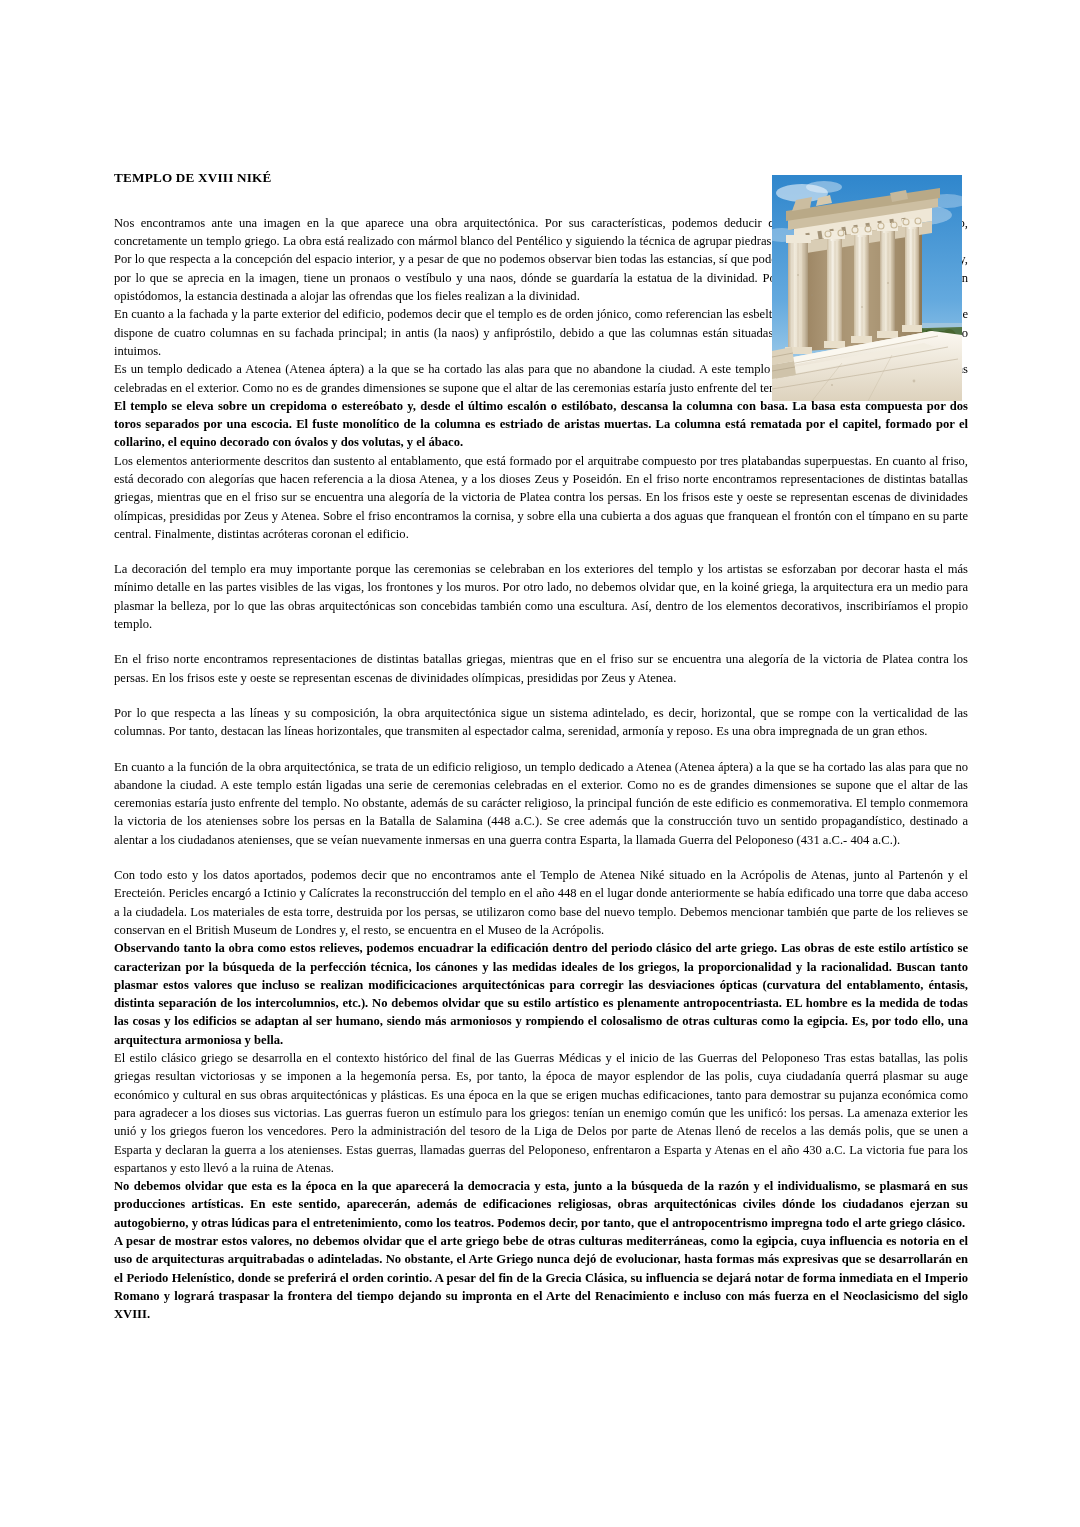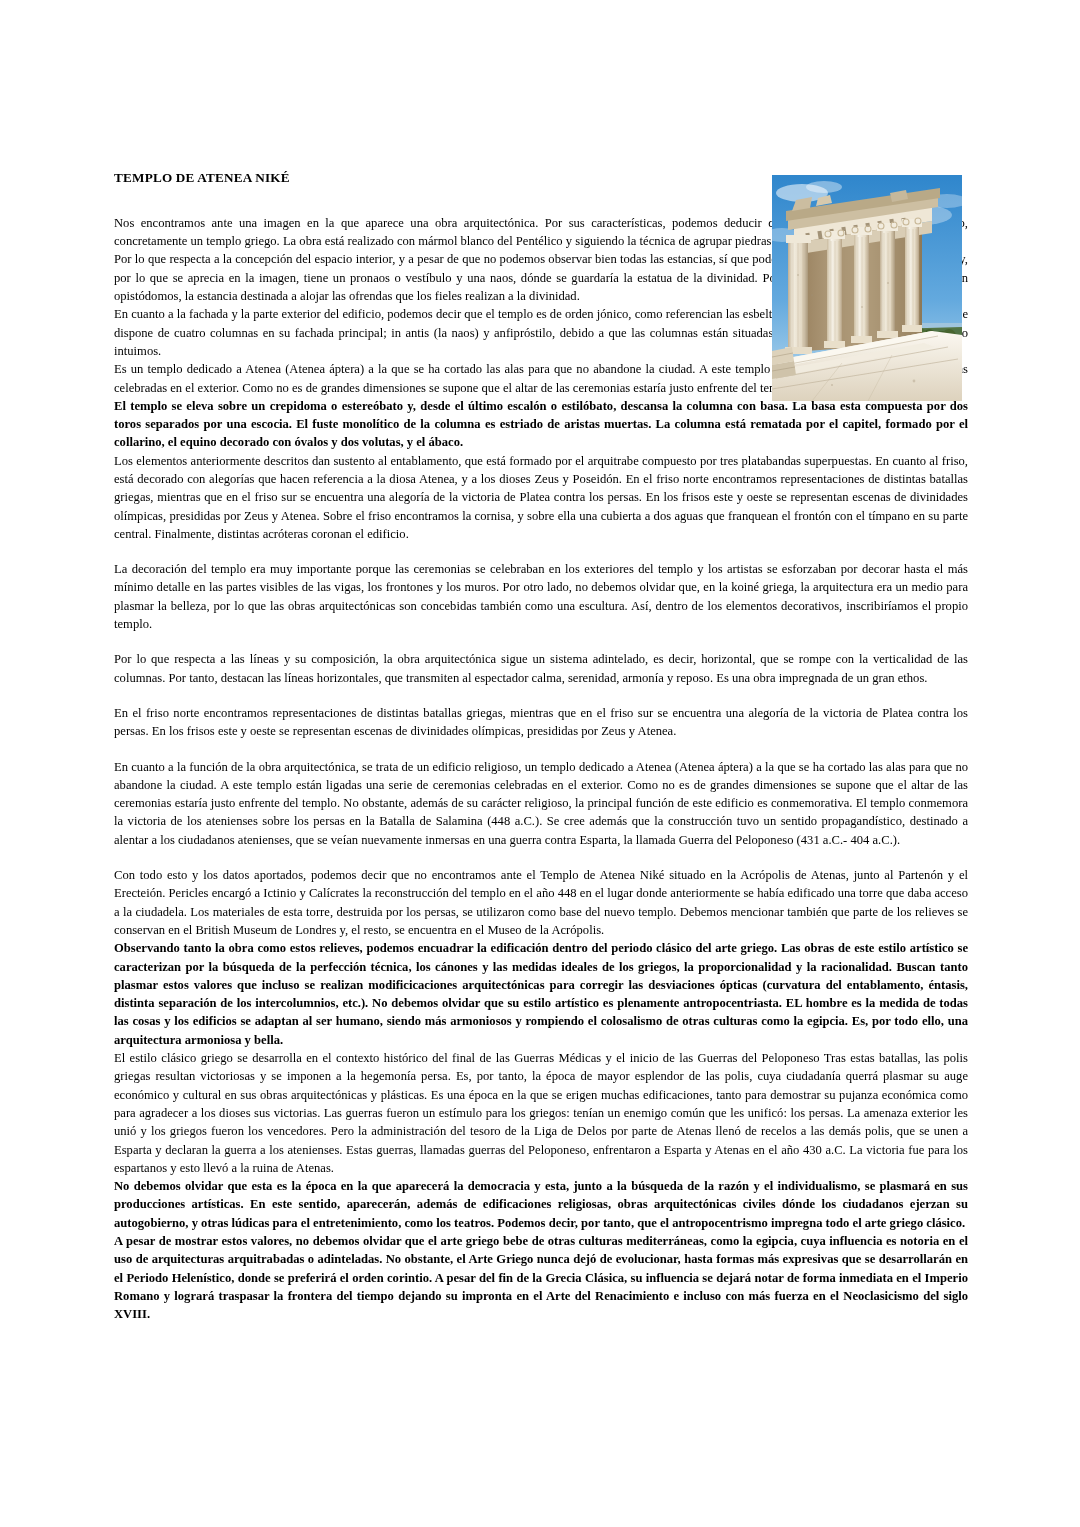--- a/index.html
+++ b/index.html
@@ -60,34 +60,34 @@
   
   .block-wrap { position: relative; z-index: 1; }
 </style>
 </head>
 <body>
 
 <div class="page">
 
   <div class="content">
 
-    <h1 class="doc-title">TEMPLO DE ATENEA NIKÉ</h1>
+    <h1 class="doc-title">TEMPLO DE XVIII NIKÉ</h1>
 
     <div class="block-wrap">
       <p class="para tight">Nos encontramos ante una imagen en la que aparece una obra arquitectónica. Por sus características, podemos deducir que se trata de un edificio religioso, concretamente un templo griego. La obra está realizado con mármol blanco del Pentélico y siguiendo la técnica de agrupar piedras sillares de tipo isódomo.</p>
       <p class="para tight">Por lo que respecta a la concepción del espacio interior, y a pesar de que no podemos observar bien todas las estancias, sí que podemos decir que es de planta pequeña y, por lo que se aprecia en la imagen, tiene un pronaos o vestíbulo y una naos, dónde se guardaría la estatua de la divinidad. Posiblemente, también dispusiera de un opistódomos, la estancia destinada a alojar las ofrendas que los fieles realizan a la divinidad.</p>
       <p class="para tight">En cuanto a la fachada y la parte exterior del edificio, podemos decir que el templo es  de orden jónico, como referencian las esbeltas volutas del capitel; tetrástilo, ya que dispone de cuatro columnas en su fachada principal;  in antis (la naos) y anfipróstilo, debido a que las columnas están situadas en la parte delantera y trasera, como intuimos.</p>
       <p class="para tight">Es un templo dedicado a Atenea (Atenea áptera) a la que se ha cortado las alas para que no abandone la ciudad. A este templo están ligadas una serie de ceremonias celebradas en el exterior.  Como no es de grandes dimensiones se supone que el altar de las ceremonias estaría justo enfrente del templo.</p>
       <p class="para">El templo se eleva sobre un crepidoma o estereóbato y, desde el último escalón o estilóbato, descansa la columna con basa. La basa esta compuesta por dos toros separados por una escocia. El fuste monolítico de la columna es estriado de aristas muertas. La columna está rematada por el capitel, formado por el collarino, el equino decorado con óvalos y dos volutas, y el ábaco.</p>
     </div>
 
     <p class="para">Los elementos anteriormente descritos dan sustento al entablamento, que está formado por el arquitrabe compuesto por tres platabandas superpuestas. En cuanto al friso, está decorado con alegorías que hacen referencia a la diosa Atenea, y a los dioses Zeus y Poseidón. En el friso norte encontramos representaciones de distintas batallas griegas, mientras que en el friso sur se encuentra una alegoría de la victoria de Platea contra los persas. En los frisos este y oeste se representan escenas de divinidades olímpicas, presididas por Zeus y Atenea. Sobre el friso encontramos la cornisa, y sobre ella una cubierta a dos aguas que franquean el frontón con el tímpano en su parte central. Finalmente, distintas acróteras coronan el edificio.</p>
     <p class="para">La decoración del templo era muy importante porque las ceremonias se celebraban en los exteriores del templo y los artistas se esforzaban por decorar hasta el más mínimo detalle en las partes visibles de las vigas, los frontones y los muros. Por otro lado, no debemos olvidar que, en la koiné griega, la arquitectura era un medio para plasmar la belleza, por lo que las obras arquitectónicas son concebidas también como una escultura. Así, dentro de los elementos decorativos, inscribiríamos el propio templo.</p>
+    <p class="para">En el friso norte encontramos representaciones de distintas batallas griegas, mientras que en el friso sur se encuentra una alegoría de la victoria de Platea contra los persas. En los frisos este y oeste se representan escenas de divinidades olímpicas, presididas por Zeus y Atenea.</p>
     <p class="para">Por lo que respecta a las líneas y su composición, la obra arquitectónica sigue un sistema adintelado, es decir, horizontal, que se rompe con la verticalidad de las columnas. Por tanto, destacan las líneas horizontales, que transmiten al espectador calma, serenidad, armonía y reposo. Es una obra impregnada de un gran ethos.</p>
-    <p class="para">En el friso norte encontramos representaciones de distintas batallas griegas, mientras que en el friso sur se encuentra una alegoría de la victoria de Platea contra los persas. En los frisos este y oeste se representan escenas de divinidades olímpicas, presididas por Zeus y Atenea.</p>
     <p class="para">En cuanto a la función de la obra arquitectónica, se trata de un edificio religioso, un templo dedicado a Atenea (Atenea áptera) a la que se ha cortado las alas para que no abandone la ciudad. A este templo están ligadas una serie de ceremonias celebradas en el exterior.  Como no es de grandes dimensiones se supone que el altar de las ceremonias estaría justo enfrente del templo. No obstante, además de su carácter religioso, la principal función de este edificio es conmemorativa. El templo conmemora la victoria de los atenienses sobre los persas en la Batalla de Salamina (448 a.C.). Se cree además que la construcción tuvo un sentido propagandístico, destinado a alentar a los ciudadanos atenienses, que se veían nuevamente inmersas en una guerra contra Esparta, la llamada Guerra del Peloponeso (431 a.C.- 404 a.C.).</p>
 
     <div>
       <p class="para tight">Con todo esto y los datos aportados, podemos decir que no encontramos ante el Templo de Atenea Niké situado en la Acrópolis de Atenas, junto al Partenón y el Erecteión.  Pericles encargó a Ictinio y Calícrates la reconstrucción del templo en el año 448 en el lugar donde anteriormente se había edificado una torre que daba acceso a la ciudadela. Los materiales de esta torre, destruida por los persas, se utilizaron como base del nuevo templo. Debemos mencionar también que parte de los relieves se conservan en el British Museum de Londres y, el resto, se encuentra en el Museo de la Acrópolis.</p>
       <p class="para">Observando tanto la obra como estos relieves, podemos encuadrar la edificación dentro del periodo clásico del arte griego. Las obras de este estilo artístico se caracterizan por la búsqueda de la perfección técnica, los cánones y las medidas ideales de los griegos, la proporcionalidad y la racionalidad. Buscan tanto plasmar estos valores que incluso se realizan modificicaciones arquitectónicas para corregir las desviaciones ópticas (curvatura del entablamento, éntasis, distinta separación de los intercolumnios, etc.). No debemos olvidar que su estilo artístico es plenamente antropocentriasta. EL hombre es la medida de todas las cosas y los edificios se adaptan al ser humano, siendo más armoniosos y rompiendo el colosalismo de otras culturas como la egipcia. Es, por todo ello, una arquitectura armoniosa y bella.</p>
     </div>
 
     <div>
       <p class="para tight">El estilo clásico griego se desarrolla en el contexto histórico del final de las Guerras Médicas y el inicio de las Guerras del Peloponeso Tras estas batallas, las polis griegas resultan victoriosas y se imponen a la hegemonía persa. Es, por tanto, la época de mayor esplendor de las polis, cuya ciudadanía querrá plasmar su auge económico y cultural en sus obras arquitectónicas y plásticas. Es una época en la que se erigen muchas edificaciones, tanto para demostrar su pujanza económica como para agradecer a los dioses sus victorias. Las guerras fueron un estímulo para los griegos: tenían un enemigo común que les unificó: los persas. La amenaza exterior les unió y los griegos fueron los vencedores. Pero la administración del tesoro de la Liga de Delos por parte de Atenas llenó de recelos a las demás polis, que se unen a Esparta y declaran la guerra a los atenienses. Estas guerras, llamadas guerras del Peloponeso, enfrentaron a Esparta y Atenas en el año 430 a.C. La victoria fue para los espartanos y esto llevó a la ruina de Atenas.</p>
       <p class="para">No debemos olvidar que esta es la época en la que aparecerá la democracia y esta, junto a la búsqueda de la razón y el individualismo, se plasmará en sus producciones artísticas. En este sentido, aparecerán, además de edificaciones religiosas, obras arquitectónicas civiles dónde los ciudadanos ejerzan su autogobierno, y otras lúdicas para el entretenimiento, como los teatros. Podemos decir, por tanto, que el antropocentrismo impregna todo el arte griego clásico.</p>

